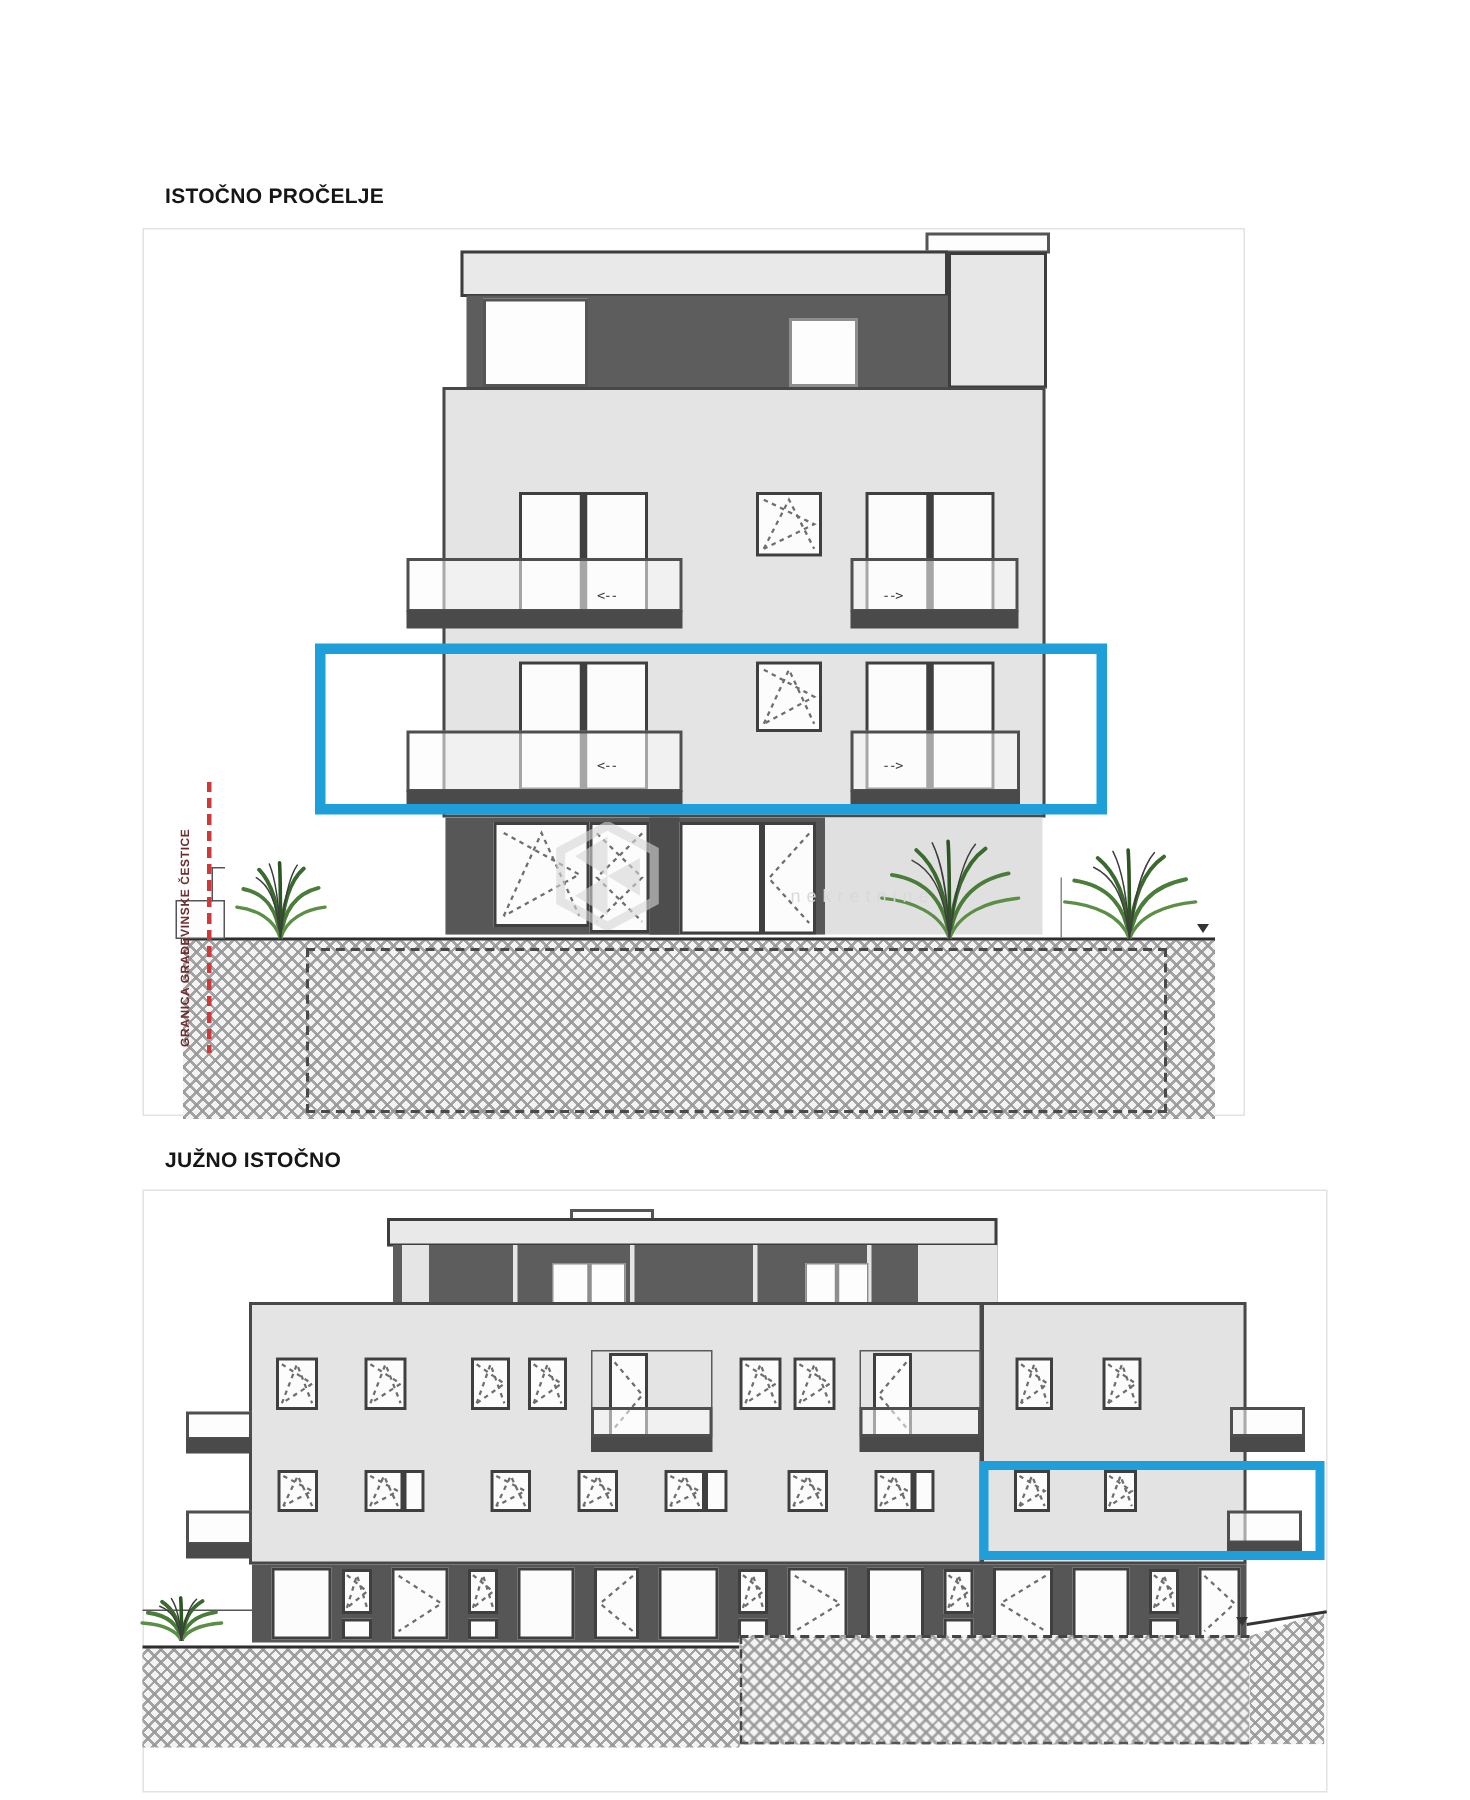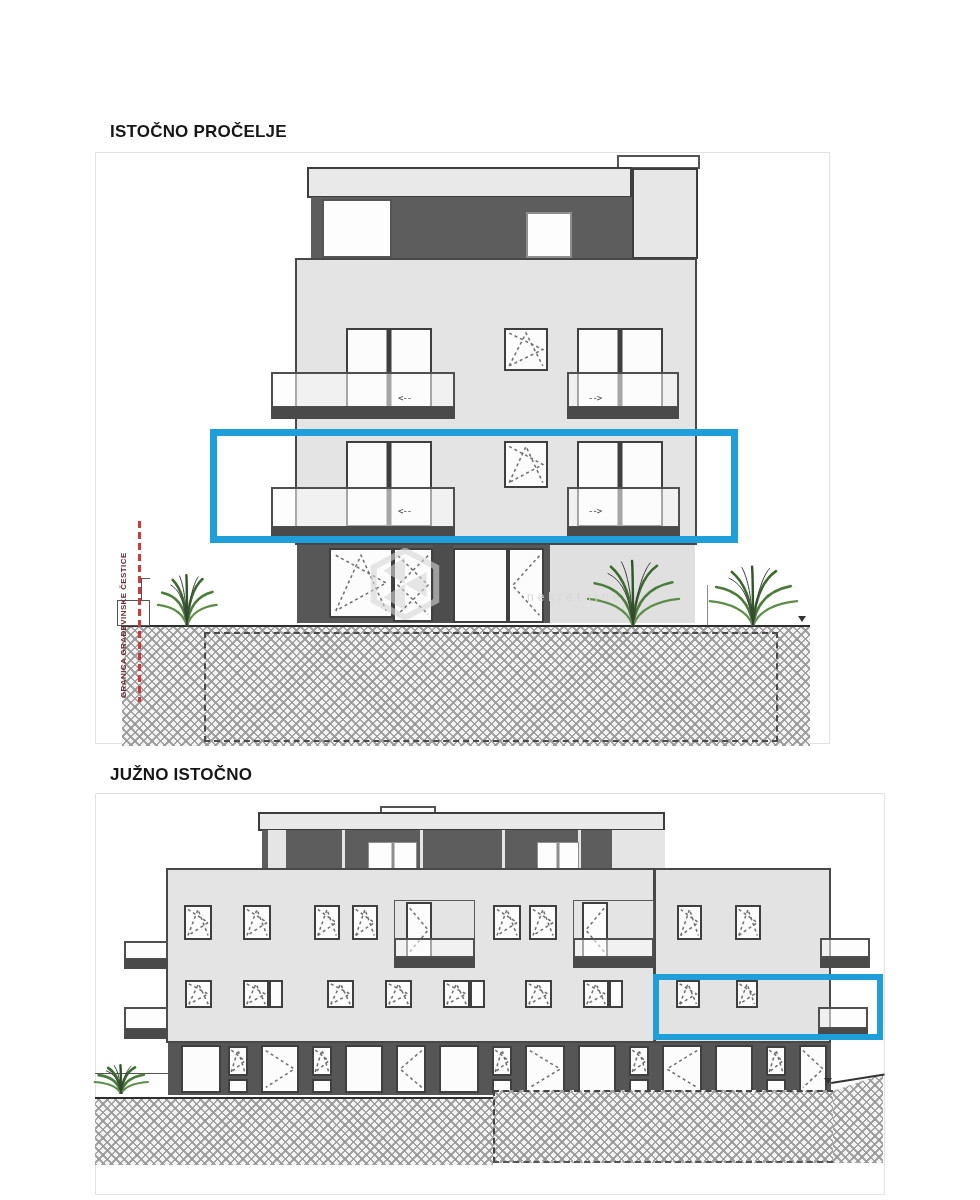--- a/index.html
+++ b/index.html
@@ -1,19 +1,19 @@
 <!DOCTYPE html>
 <html><head>
 <meta charset="utf-8">
 <style>
   html,body{margin:0;padding:0;background:#ffffff;font-family:"Liberation Sans",sans-serif;}
   #canvas{position:relative;width:980px;height:1200px;background:#ffffff;overflow:hidden;}
   .abs{position:absolute;box-sizing:border-box;}
   .frame{position:absolute;box-sizing:border-box;border:1px solid #e2e2e2;background:#ffffff;}
-  .title{position:absolute;font-size:17px;font-weight:700;color:#161616;letter-spacing:.2px;}
+  .title{position:absolute;font-size:14px;font-weight:700;color:#161616;letter-spacing:.2px;}
   .slabL{position:absolute;background:#e9e9e9;border:2px solid #3d3d3d;box-sizing:border-box;}
   .facade{position:absolute;background:#e4e4e4;border:2px solid #484848;box-sizing:border-box;}
   .darkband{position:absolute;background:#5d5d5d;}
   .win{position:absolute;box-sizing:border-box;border:2px solid #3f3f3f;background:#fcfcfc;}
   .win svg{position:absolute;left:0;top:0;width:100%;height:100%;}
   .mull{position:absolute;top:-1px;bottom:-1px;left:50%;width:5px;transform:translateX(-50%);background:#3f3f3f;}
   .rail{position:absolute;box-sizing:border-box;border:2px solid #4f4f4f;background:rgba(252,252,252,.55);}
   .slab{position:absolute;background:#4a4a4a;}
   .pil{position:absolute;background:#4d4d4d;}
   .outl{position:absolute;box-sizing:border-box;border:1px solid #5a5a5a;}

